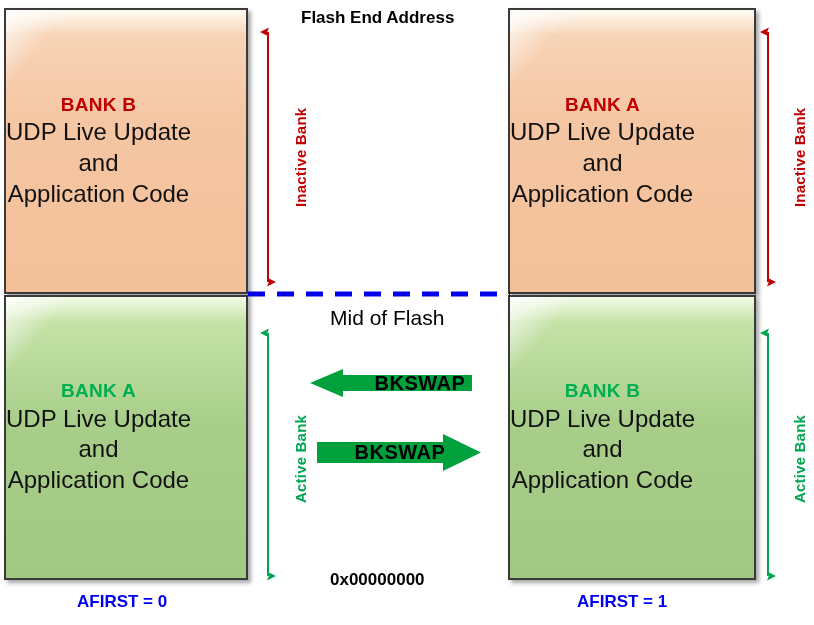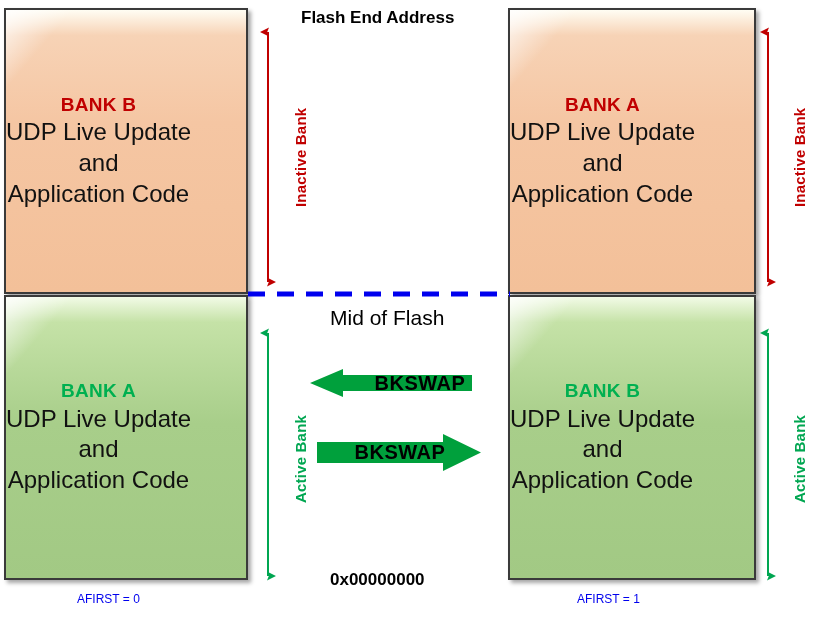--- a/index.html
+++ b/index.html
@@ -37,21 +37,21 @@
   .bank-title{font-size:19px;font-weight:bold;letter-spacing:.3px;}
   .bank-title.red{color:#c00000;}
   .bank-title.grn{color:#00b050;}
   .bank-line{font-size:24px;color:#111111;}
 
   
   .lbl{position:absolute;white-space:nowrap;}
   .flash-end{font-size:17px;font-weight:bold;color:#000;}
   .mid-flash{font-size:21px;font-weight:normal;color:#000;}
   .zero-addr{font-size:17px;font-weight:bold;color:#000;}
-  .afirst{font-size:12px;font-weight:normal;color:#0000ee;}
+  .afirst{font-size:17px;font-weight:bold;color:#0000ee;}
 
   
   .vcap{
     position:absolute;
     transform-origin:left top;
     transform:rotate(-90deg);
     white-space:nowrap;
     font-size:15px;
     font-weight:bold;
     letter-spacing:.2px;

